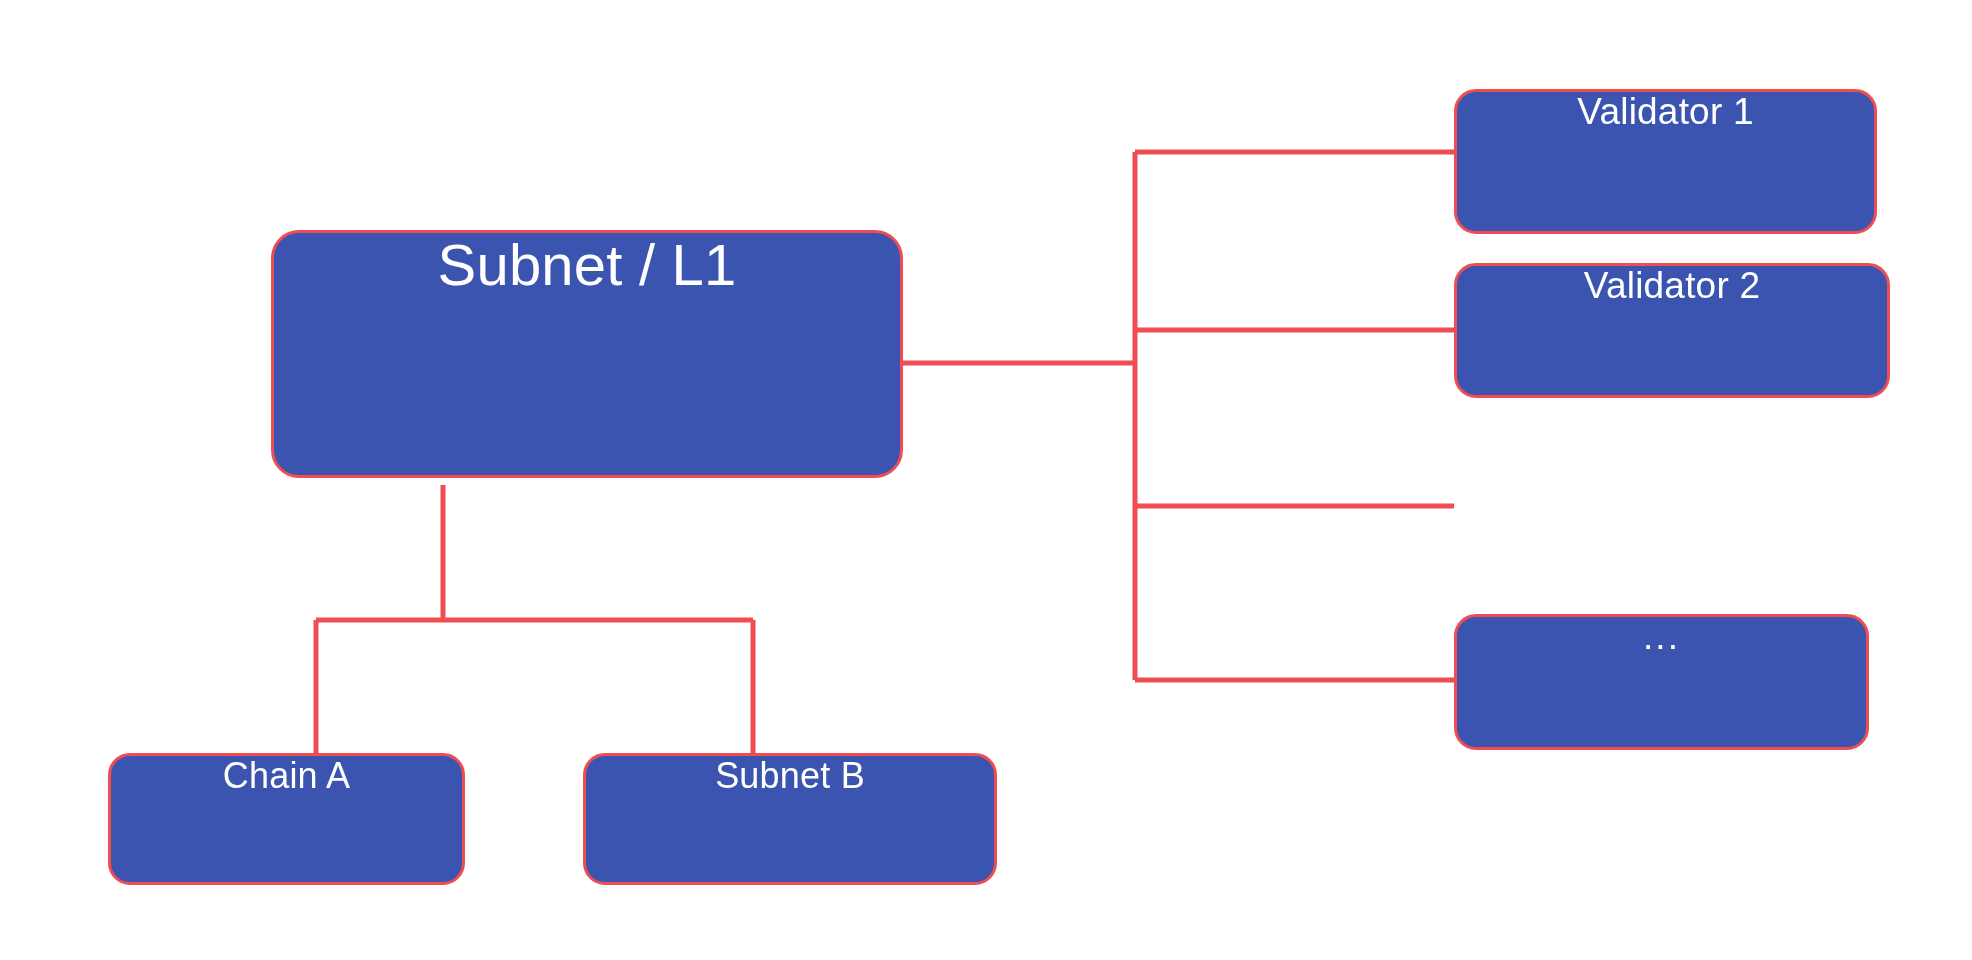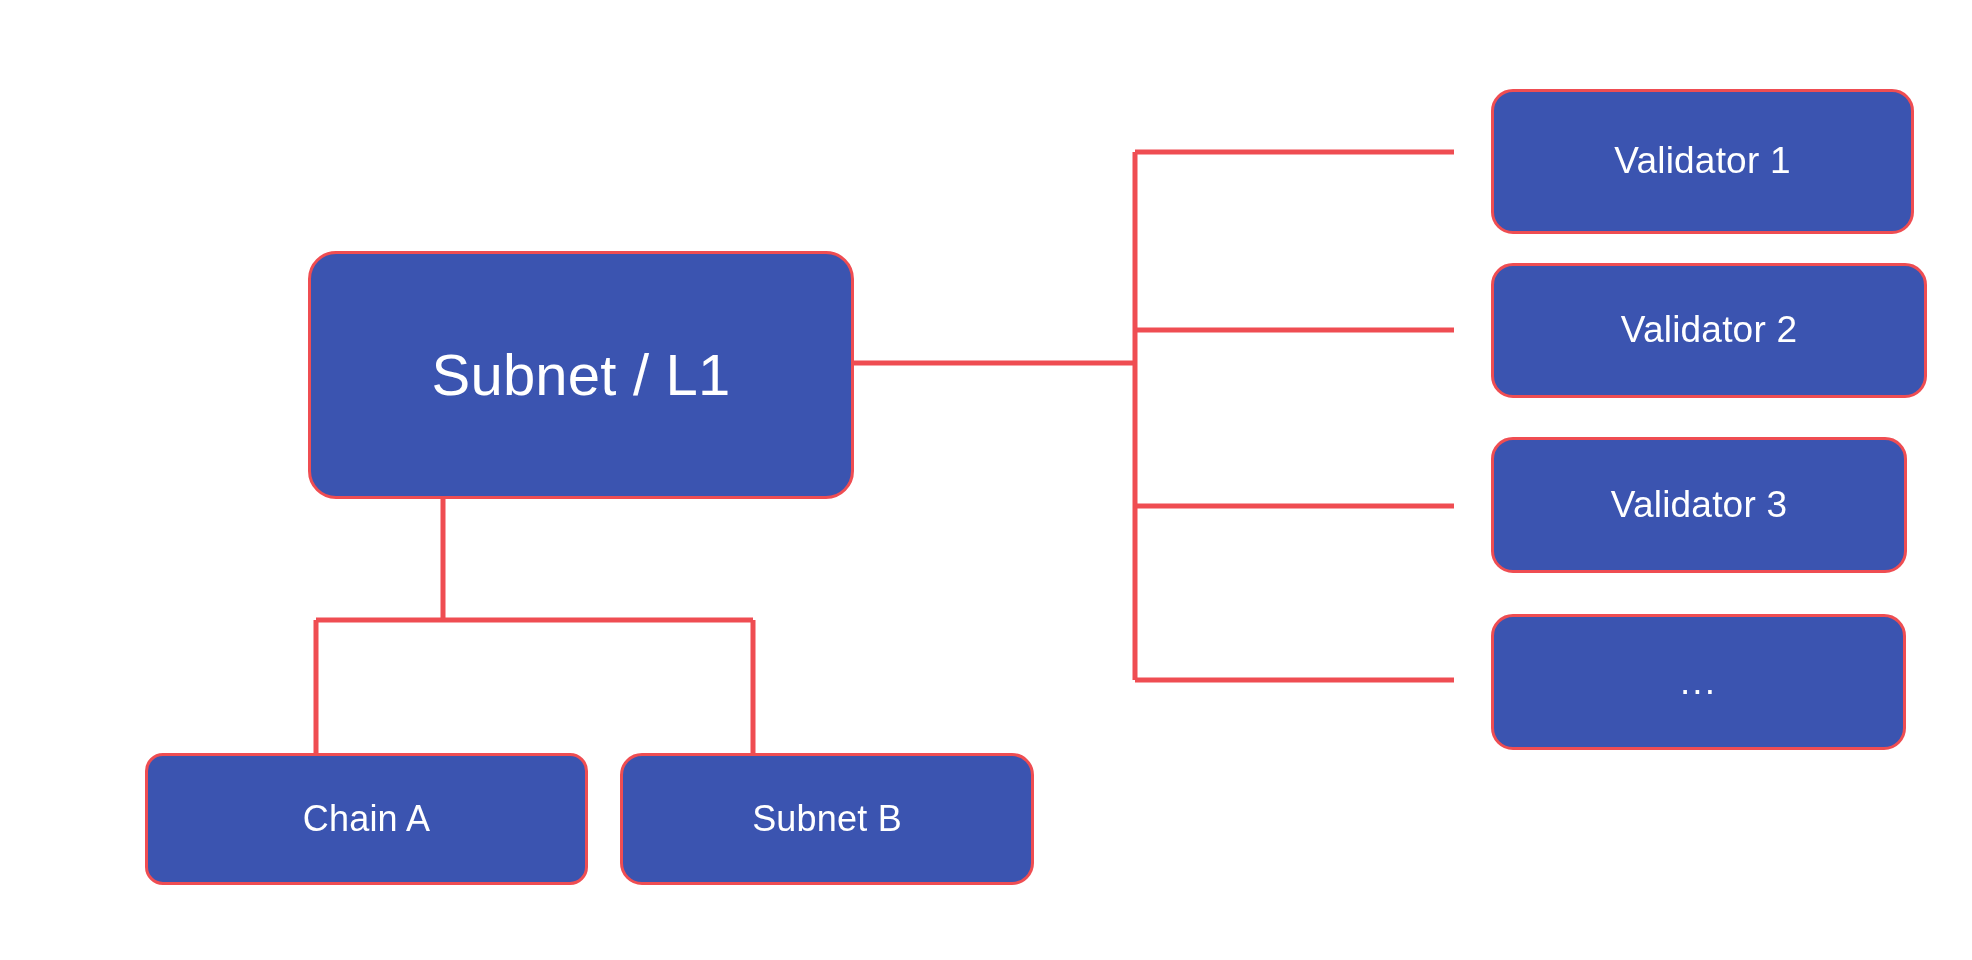--- a/index.html
+++ b/index.html
@@ -15,39 +15,38 @@
     overflow: hidden;
     font-family: "Liberation Sans", "DejaVu Sans", sans-serif;
   }
   .node {
     position: absolute;
     box-sizing: border-box;
     background: #3b54b0;
     border: 3px solid #ef4d52;
     border-radius: 22px;
     display: flex;
-    align-items: center;
+    align-items: flex-start;
     justify-content: center;
     color: #ffffff;
     text-align: center;
     line-height: 1.1;
     letter-spacing: 0.2px;
     user-select: none;
-    margin-left: 37px;
   }
   .node-label {
     display: block;
     white-space: nowrap;
   }
 
   
-  #node-subnet   { left: 271px; top: 251px;  width: 546px; height: 248px; border-radius: 28px; }
+  #node-subnet   { left: 271px; top: 230px;  width: 632px; height: 248px; border-radius: 28px; }
   #node-subnet .node-label { font-size: 58px; }
 
-  #node-chain-a  { left: 108px; top: 753px;  width: 443px; height: 132px; border-radius: 18px; }
+  #node-chain-a  { left: 108px; top: 753px;  width: 357px; height: 132px; }
   #node-chain-b  { left: 583px; top: 753px;  width: 414px; height: 132px; }
   #node-chain-a .node-label,
   #node-chain-b .node-label { font-size: 36px; }
 
   #node-validator-1 { left: 1454px; top: 89px;  width: 423px; height: 145px; }
   #node-validator-2 { left: 1454px; top: 263px; width: 436px; height: 135px; }
   #node-validator-3 { left: 1454px; top: 437px; width: 416px; height: 136px; }
   #node-more        { left: 1454px; top: 614px; width: 415px; height: 136px; }
   #node-validator-1 .node-label,
   #node-validator-2 .node-label,
@@ -112,21 +111,18 @@
   </div>
 
   <div class="node" id="node-validator-1">
     <span class="node-label">Validator 1</span>
   </div>
 
   <div class="node" id="node-validator-2">
     <span class="node-label">Validator 2</span>
   </div>
 
-  <div class="node" id="node-validator-3">
-    <span class="node-label">Validator 3</span>
-  </div>
 
   <div class="node" id="node-more">
     <span class="node-label">...</span>
   </div>
 
 </div>
 
 </body></html>

